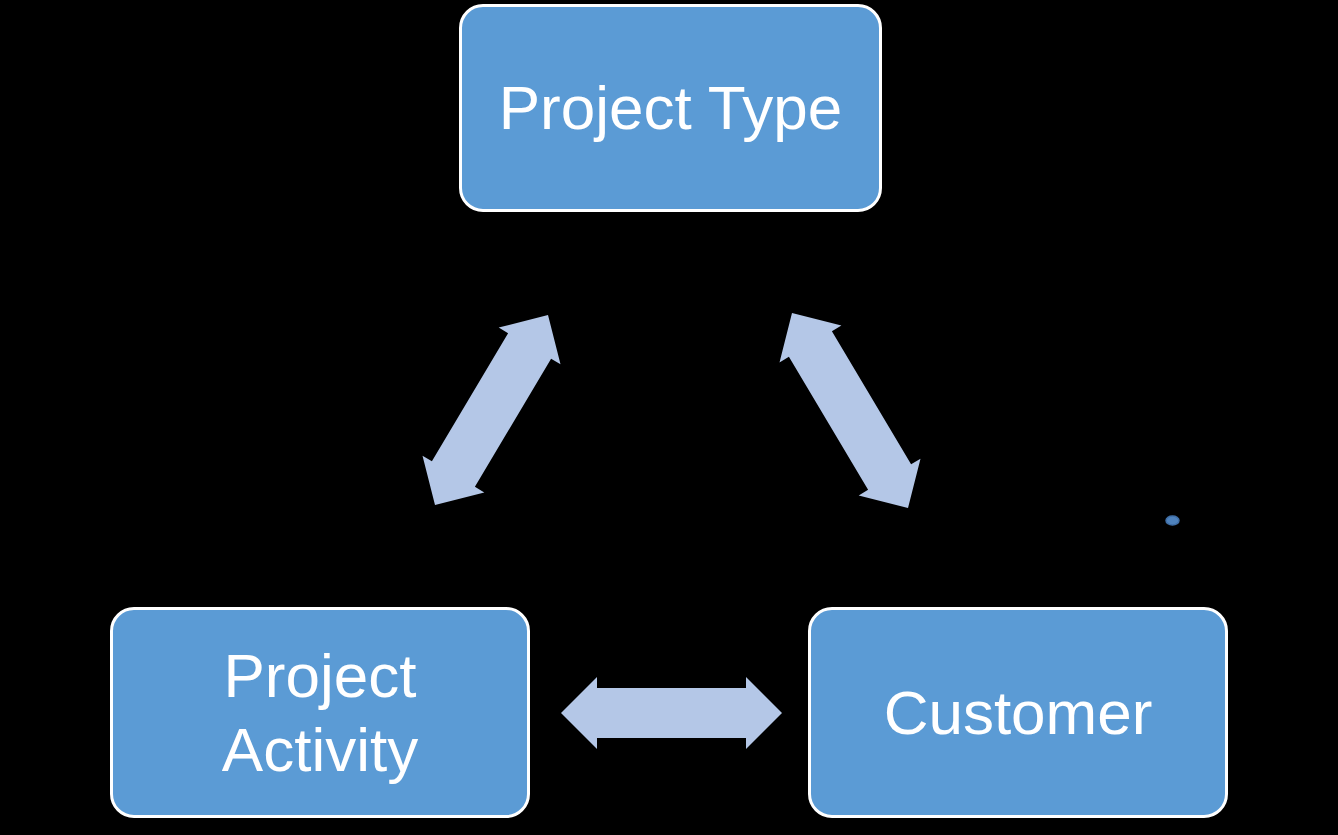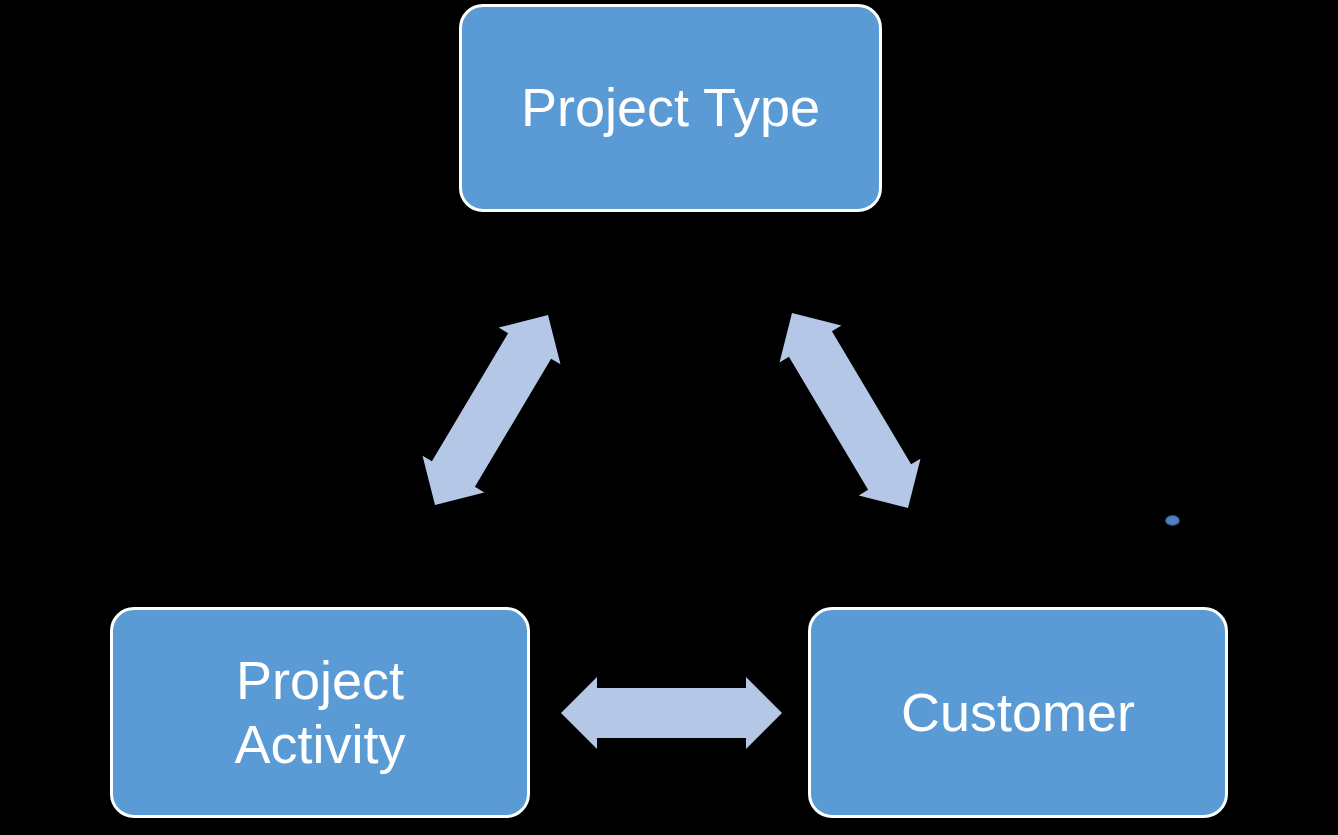--- a/index.html
+++ b/index.html
@@ -26,21 +26,21 @@
   .node {
     position: absolute;
     display: flex;
     align-items: center;
     justify-content: center;
     box-sizing: border-box;
     background: #5B9BD5;
     border: 3px solid #FFFFFF;
     border-radius: 24px;
     color: #FFFFFF;
-    font-size: 54px;
+    font-size: 62px;
     line-height: 1.18;
     text-align: center;
   }
   #node-project-type {
     left: 459px;
     top: 4px;
     width: 423px;
     height: 208px;
   }
   #node-project-activity {

